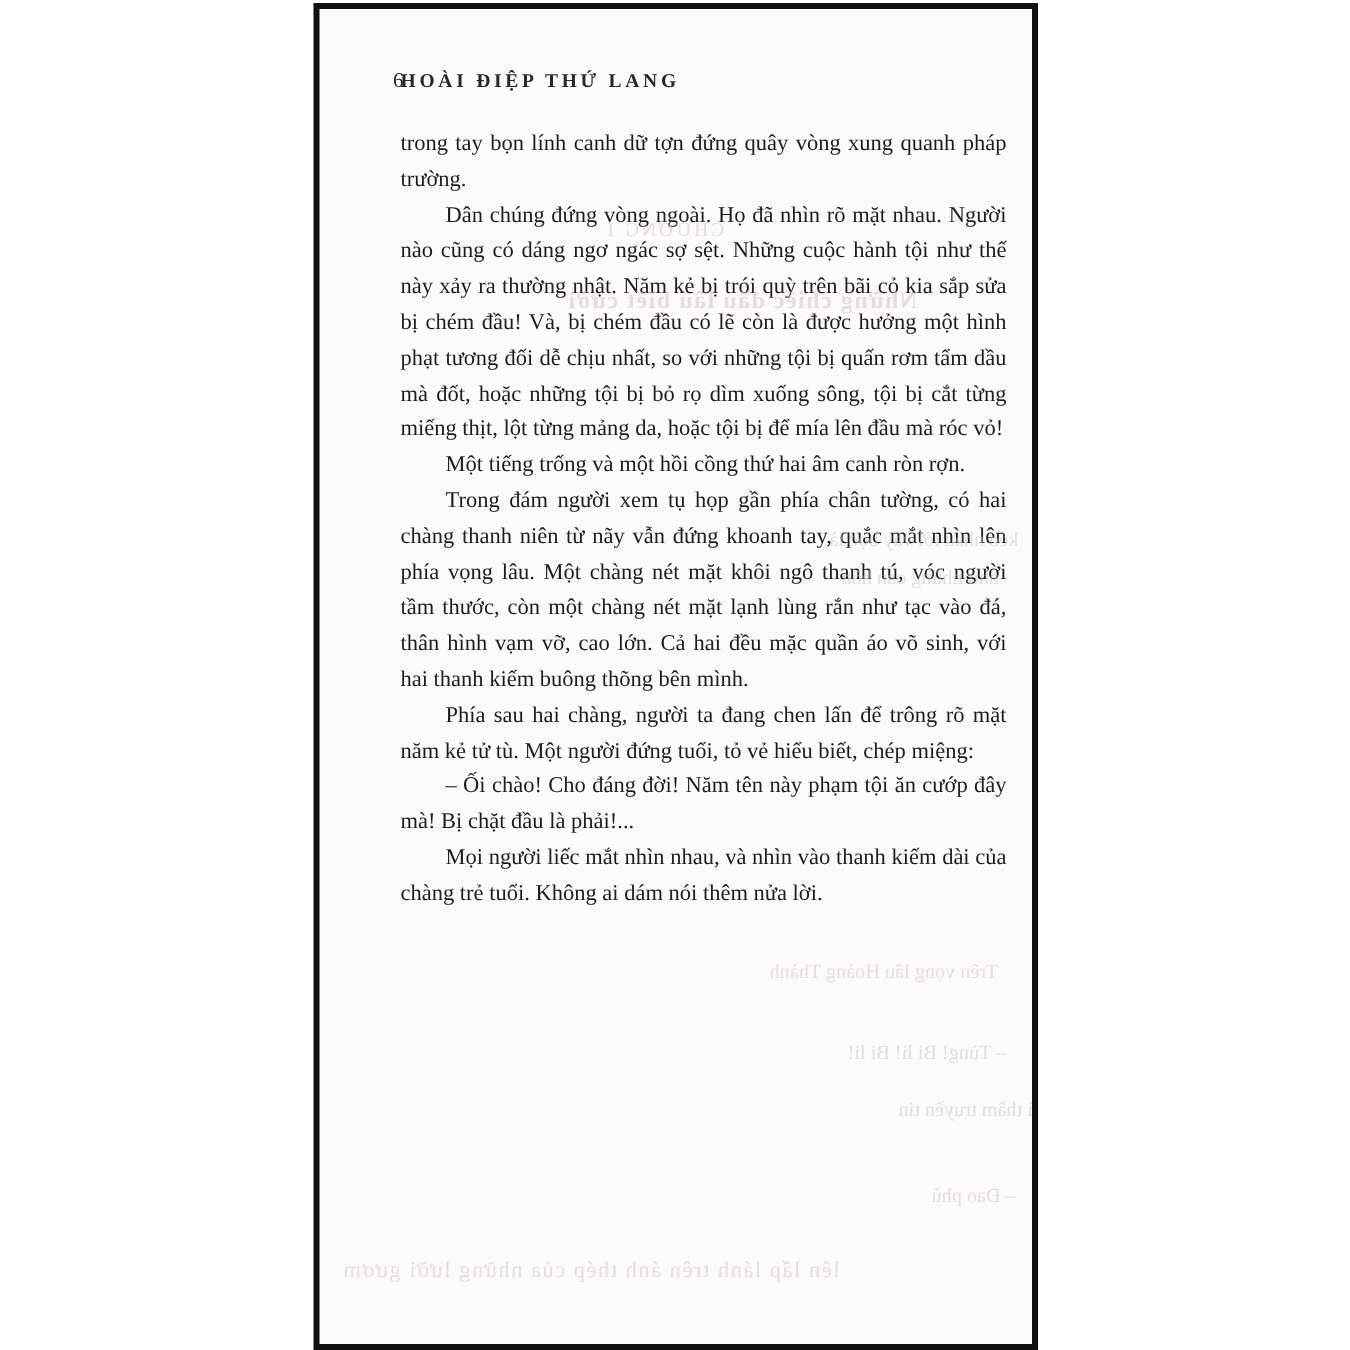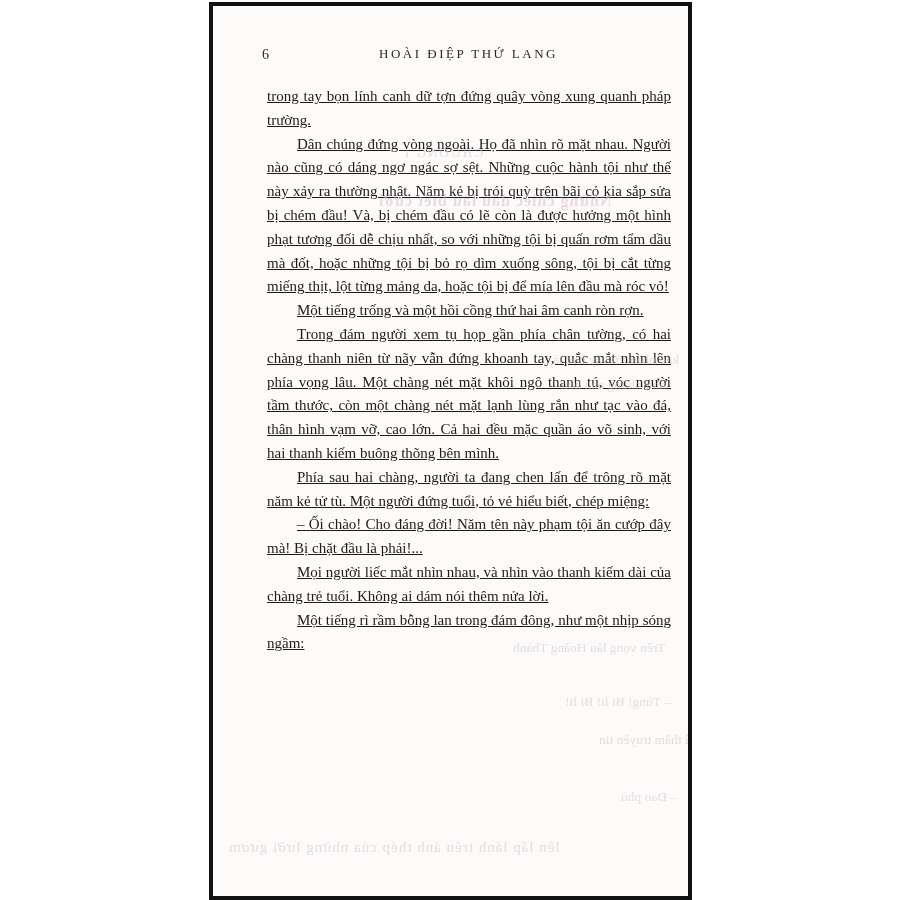--- a/index.html
+++ b/index.html
@@ -36,40 +36,38 @@
     color: #2a2825;
   }
   .page-number {
     position: absolute;
     left: -5px;
     top: 1px;
     font-size: 14px;
   }
   .running-title {
     display: block;
-    text-align: center;
     font-size: 13px;
     letter-spacing: 2.5px;
-    font-weight: 400;
+    font-weight: 700;
     white-space: nowrap;
   }
   .text-block {
     position: absolute;
     left: 54px;
     top: 79px;
     width: 404px;
     font-size: 15px;
     line-height: 23.8px;
     color: #1d1c1a;
     text-align: justify;
   }
   .text-block p {
     margin: 0;
     text-indent: 30px;
-    text-decoration: underline;
   }
   .text-block p.noindent {
     text-indent: 0;
   }
   .ghost {
     position: absolute;
     transform: scaleX(-1);
     white-space: nowrap;
     opacity: 0.5;
     pointer-events: none;
@@ -88,21 +86,20 @@
       </div>
 
       <div class="text-block" id="text-block">
           <p class="para noindent">trong tay bọn lính canh dữ tợn đứng quây vòng xung quanh pháp trường.</p>
           <p class="para">Dân chúng đứng vòng ngoài. Họ đã nhìn rõ mặt nhau. Người nào cũng có dáng ngơ ngác sợ sệt. Những cuộc hành tội như thế này xảy ra thường nhật. Năm kẻ bị trói quỳ trên bãi cỏ kia sắp sửa bị chém đầu! Và, bị chém đầu có lẽ còn là được hưởng một hình phạt tương đối dễ chịu nhất, so với những tội bị quấn rơm tẩm dầu mà đốt, hoặc những tội bị bỏ rọ dìm xuống sông, tội bị cắt từng miếng thịt, lột từng mảng da, hoặc tội bị để mía lên đầu mà róc vỏ!</p>
           <p class="para">Một tiếng trống và một hồi cồng thứ hai âm canh ròn rợn.</p>
           <p class="para">Trong đám người xem tụ họp gần phía chân tường, có hai chàng thanh niên từ nãy vẫn đứng khoanh tay, quắc mắt nhìn lên phía vọng lâu. Một chàng nét mặt khôi ngô thanh tú, vóc người tầm thước, còn một chàng nét mặt lạnh lùng rắn như tạc vào đá, thân hình vạm vỡ, cao lớn. Cả hai đều mặc quần áo võ sinh, với hai thanh kiếm buông thõng bên mình.</p>
           <p class="para">Phía sau hai chàng, người ta đang chen lấn để trông rõ mặt năm kẻ tử tù. Một người đứng tuổi, tỏ vẻ hiểu biết, chép miệng:</p>
           <p class="para">– Ối chào! Cho đáng đời! Năm tên này phạm tội ăn cướp đây mà! Bị chặt đầu là phải!...</p>
           <p class="para">Mọi người liếc mắt nhìn nhau, và nhìn vào thanh kiếm dài của chàng trẻ tuổi. Không ai dám nói thêm nửa lời.</p>
-          <p class="para">Một tiếng rì rầm bỗng lan trong đám đông, như một nhịp sóng ngầm:</p>
         </div>
 
       <div id="ghosts">
           <div class="ghost" style="left: 190px; top: 139px; font-size: 13px; font-weight: 400; letter-spacing: 2px; color: rgb(217, 185, 201);">CHƯƠNG I</div>
           <div class="ghost" style="left: 165px; top: 186px; font-size: 16px; font-weight: 700; letter-spacing: 1px; color: rgb(217, 185, 201);">Những chiếc đầu lâu biết cười</div>
           <div class="ghost" style="left: 340px; top: 346px; font-size: 13.5px; font-weight: 400; letter-spacing: 0px; color: rgb(200, 193, 194);">kéo nhau tới vây bọc là</div>
           <div class="ghost" style="left: 348px; top: 371px; font-size: 13.5px; font-weight: 400; letter-spacing: 0px; color: rgb(200, 193, 194);">như những oan hồn</div>
           <div class="ghost" style="left: 300px; top: 634px; font-size: 13.5px; font-weight: 400; letter-spacing: 0px; color: rgb(217, 185, 201);">Trên vọng lâu Hoàng Thành</div>
           <div class="ghost" style="left: 352px; top: 688px; font-size: 13.5px; font-weight: 400; letter-spacing: 0px; color: rgb(200, 193, 194);">– Tùng! Bi li! Bi li!</div>
           <div class="ghost" style="left: 386px; top: 726px; font-size: 13.5px; font-weight: 400; letter-spacing: 0px; color: rgb(200, 193, 194);">thì thầm truyền tin</div>

